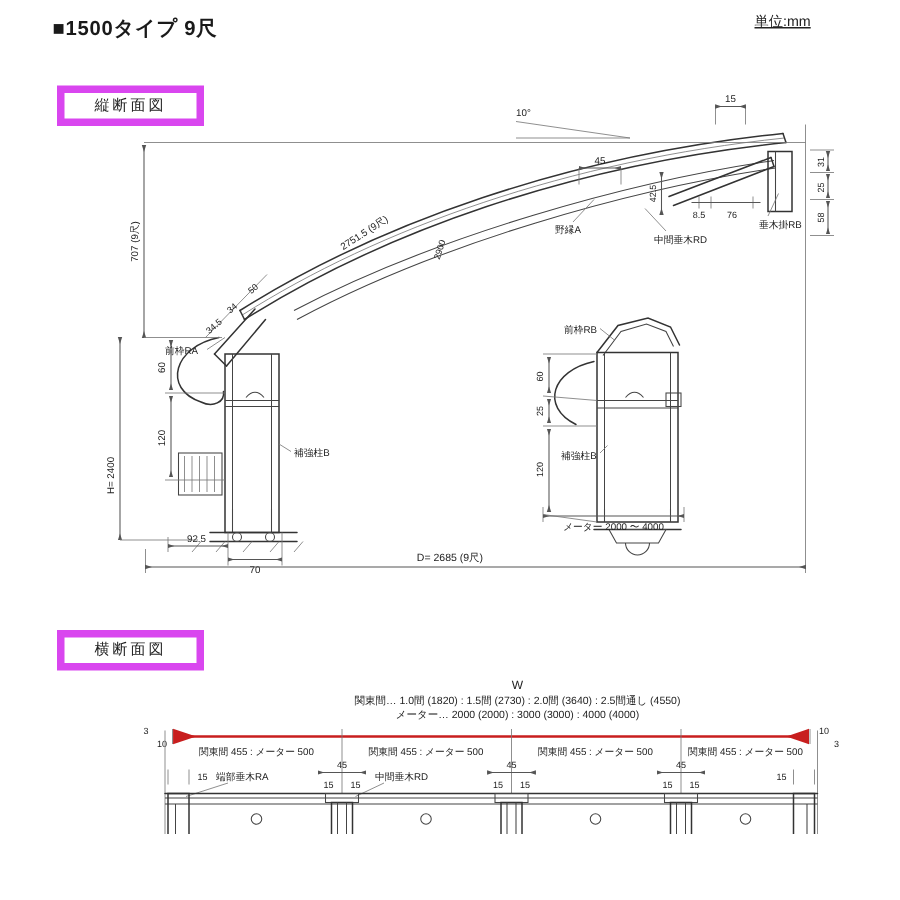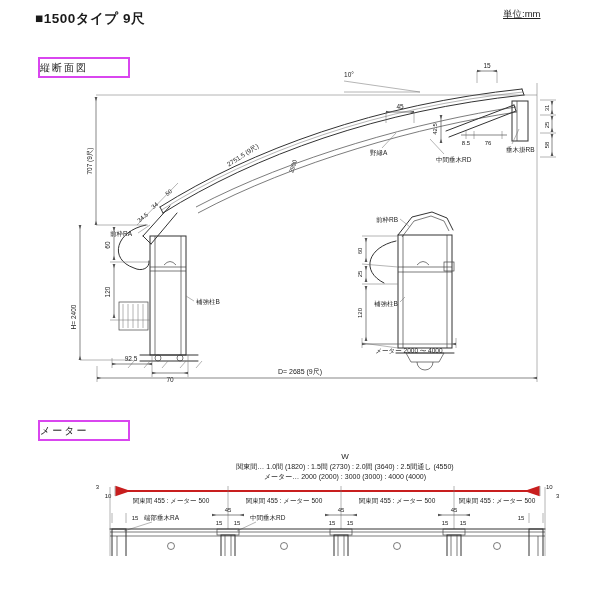--- a/index.html
+++ b/index.html
@@ -1,41 +1,41 @@
 <!DOCTYPE html>
 <html><head>
 <meta charset="utf-8">
 <style>
   html,body{margin:0;padding:0;background:#fff;}
   .page{position:relative;width:600px;height:556px;background:#ffffff;overflow:hidden;
         font-family:"Liberation Sans",sans-serif;color:#1a1a1a;}
   .title{position:absolute;left:35px;top:10px;font-size:13.5px;font-weight:bold;letter-spacing:0.5px;}
   .unit{position:absolute;left:503px;top:8px;font-size:9.5px;color:#222;text-decoration:underline;}
-  .section-box{position:absolute;left:38px;width:88px;height:17px;border:2px solid #d946ef;
-        font-size:10px;line-height:17px;letter-spacing:2px;color:#222;background:#fff;}
+  .section-box{position:absolute;left:38px;width:88px;height:17px;border:5px solid #d946ef;
+        font-size:10px;line-height:17px;text-align:center;letter-spacing:2px;color:#222;background:#fff;}
   .box-long{top:57px;}
   .box-cross{top:420px;}
   svg{position:absolute;left:0;}
   svg text{fill:#222;font-family:"Liberation Sans",sans-serif;}
   .st{stroke:#333;stroke-width:1;fill:none;stroke-linecap:round;}
   .st2{stroke:#444;stroke-width:0.7;fill:none;}
   .dim{stroke:#555;stroke-width:0.7;fill:none;}
   .thin{stroke:#777;stroke-width:0.55;fill:none;}
   .t65{font-size:6.5px;} .t6{font-size:6px;} .t7{font-size:7px;} .t8{font-size:8px;}
 </style>
 </head>
 <body>
 
 <div class="page">
 
   <div class="title">■1500タイプ 9尺</div>
   <div class="unit">単位:mm</div>
 
   <div class="section-box box-long">縦断面図</div>
-  <div class="section-box box-cross">メーター</div>
+  <div class="section-box box-cross">横断面図</div>
 
   <svg style="top:55px" width="600" height="350" viewBox="0 0 600 350">
     <defs>
       <marker id="ar" viewBox="0 0 8 8" markerWidth="7" markerHeight="7" refX="7.5" refY="4" orient="auto-start-reverse">
           <path d="M0.5,4 L8,1.6 L8,6.4 Z" fill="#555"></path>
         </marker>
     </defs>
 
     <g>
       <path class="st" d="M160,152 C252,94 378,49 522,34"></path>

